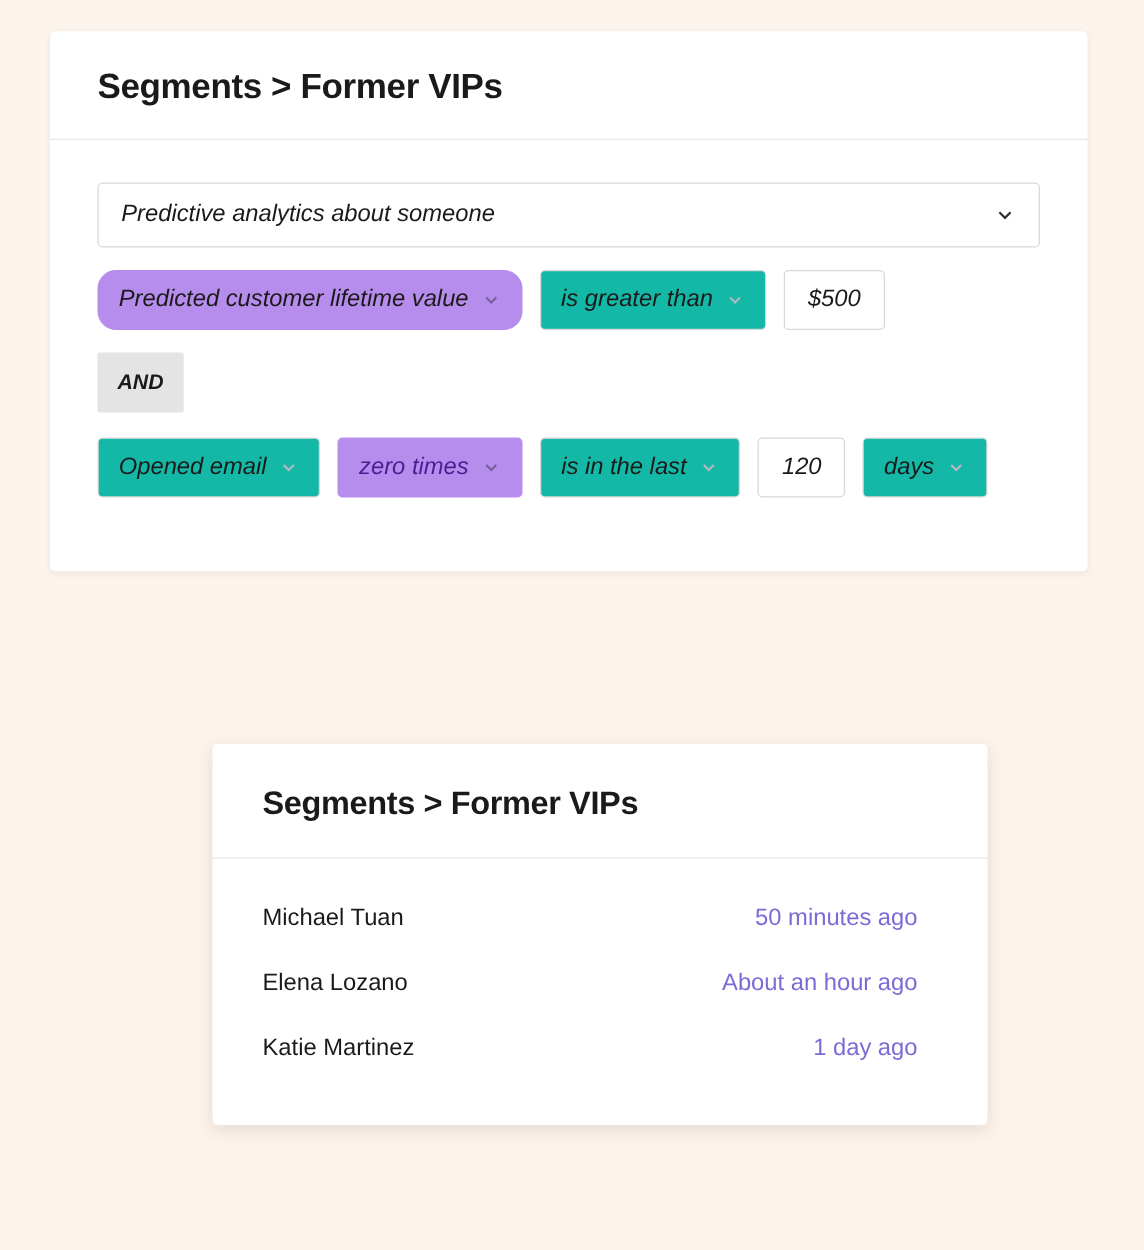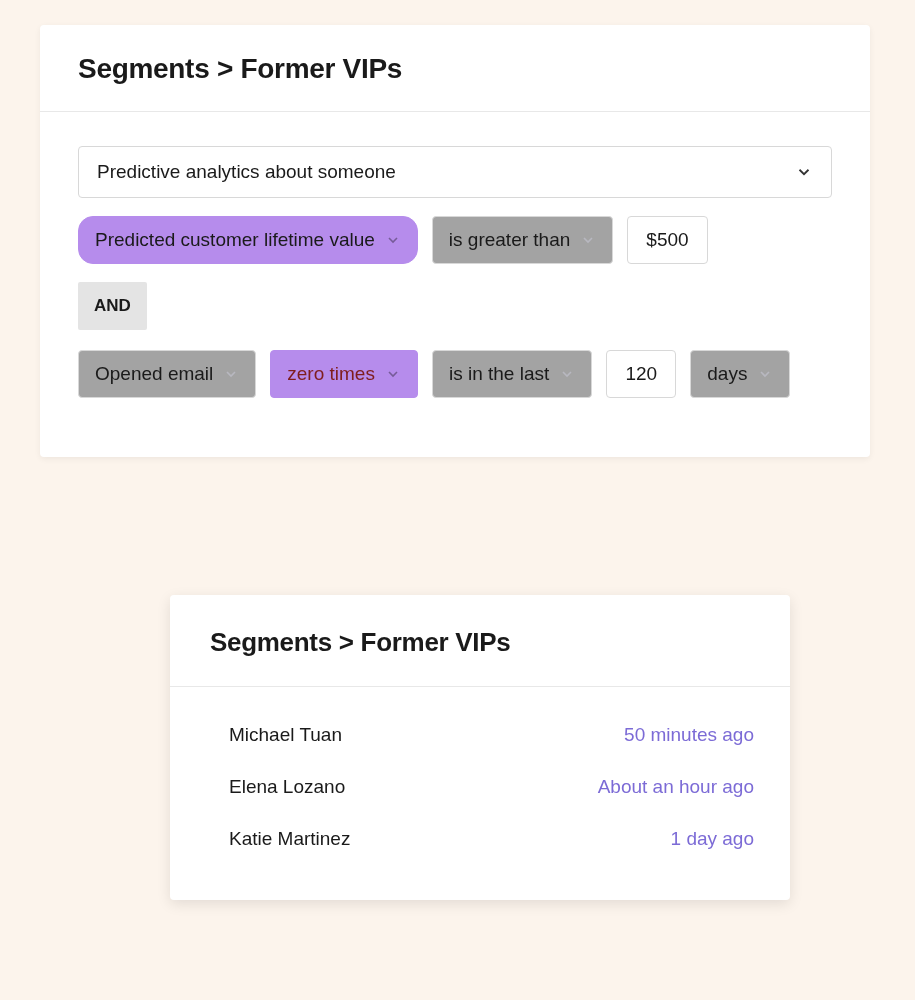--- a/index.html
+++ b/index.html
@@ -28,20 +28,21 @@
     border-bottom: 1px solid #e8e8e8;
   }
   .breadcrumb {
     font-size: 28px;
     font-weight: 700;
     color: #1a1a1a;
     letter-spacing: -0.3px;
   }
   .builder {
     padding: 34px 38px 4px 38px;
+    font-style: italic;
   }
 
   .full-select {
     display: flex;
     align-items: center;
     justify-content: space-between;
     border: 1px solid #d8d8d8;
     border-radius: 4px;
     padding: 14px 18px;
     font-size: 19px;
@@ -62,46 +63,46 @@
   .pill {
     display: inline-flex;
     align-items: center;
     border: 1px solid #d8d8d8;
     border-radius: 4px;
     padding: 12px 16px;
     font-size: 19px;
     color: #1a1a1a;
     gap: 10px;
     cursor: pointer;
-    background: #a3a3a3;
+    background: #14b8a6;
   }
   .pill .chev { color: #b8b8c0; }
   .pill.purple {
     background: #b68cec;
     border-color: #b68cec;
     color: #1a1a1a;
     border-radius: 15px;
   }
   .pill.purple .chev { color: rgba(0,0,0,0.25); }
   .pill.purple-mid {
     background: #b68cec;
     border-color: #b68cec;
-    color: #7f1d1d;
+    color: #4c1d95;
   }
   .pill.purple-mid .chev { color: rgba(0,0,0,0.25); }
 
   .value-box {
     border: 1px solid #d8d8d8;
     border-radius: 4px;
     padding: 12px 18px;
     font-size: 19px;
     color: #1a1a1a;
     background: #fff;
     min-width: 70px;
-    text-align: center;
+    text-align: right;
   }
 
   .logic-badge {
     display: inline-block;
     background: #e4e4e4;
     color: #1a1a1a;
     font-weight: 600;
     font-size: 17px;
     padding: 14px 16px;
     border-radius: 2px;
@@ -126,22 +127,21 @@
     padding: 32px 40px 28px 40px;
     border-bottom: 1px solid #e8e8e8;
   }
   .breadcrumb2 {
     font-size: 26px;
     font-weight: 700;
     color: #1a1a1a;
     letter-spacing: -0.3px;
   }
   .members {
-    padding: 22px 36px 0 40px;
-    margin-left: 19px;
+    padding: 22px 56px 0 40px;
   }
   .member-row {
     display: flex;
     justify-content: space-between;
     align-items: center;
     padding: 15px 0;
     font-size: 19px;
   }
   .member-name { color: #1a1a1a; }
   .member-time { color: #7c6bd6; text-align: right; }

